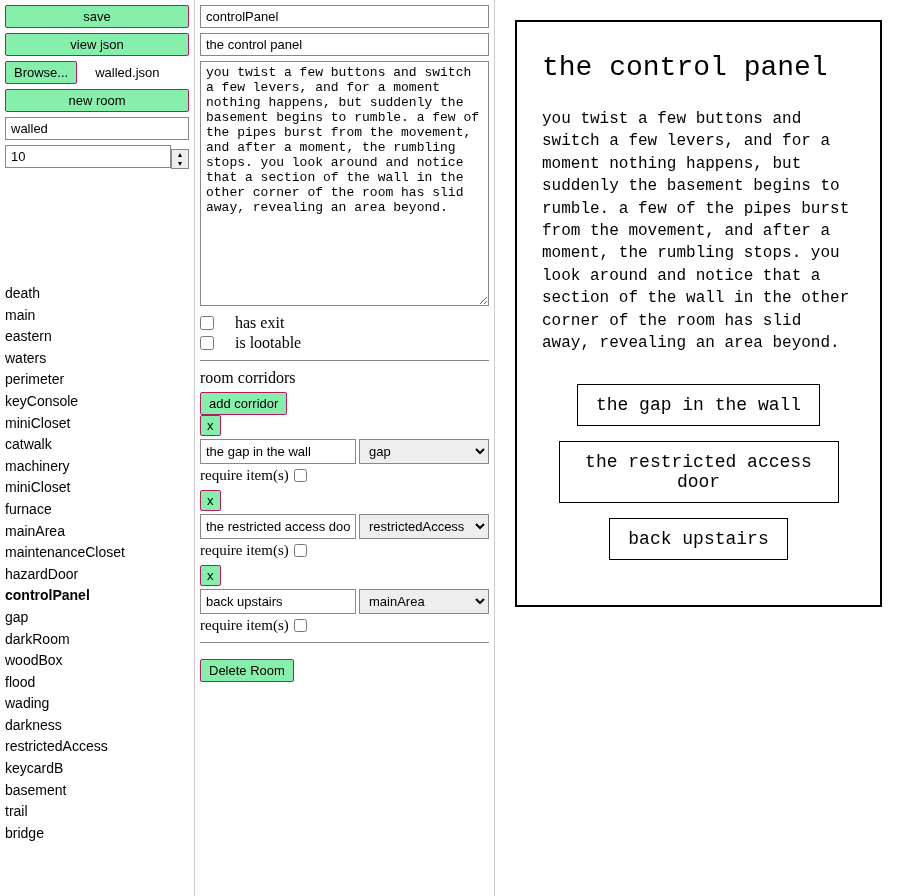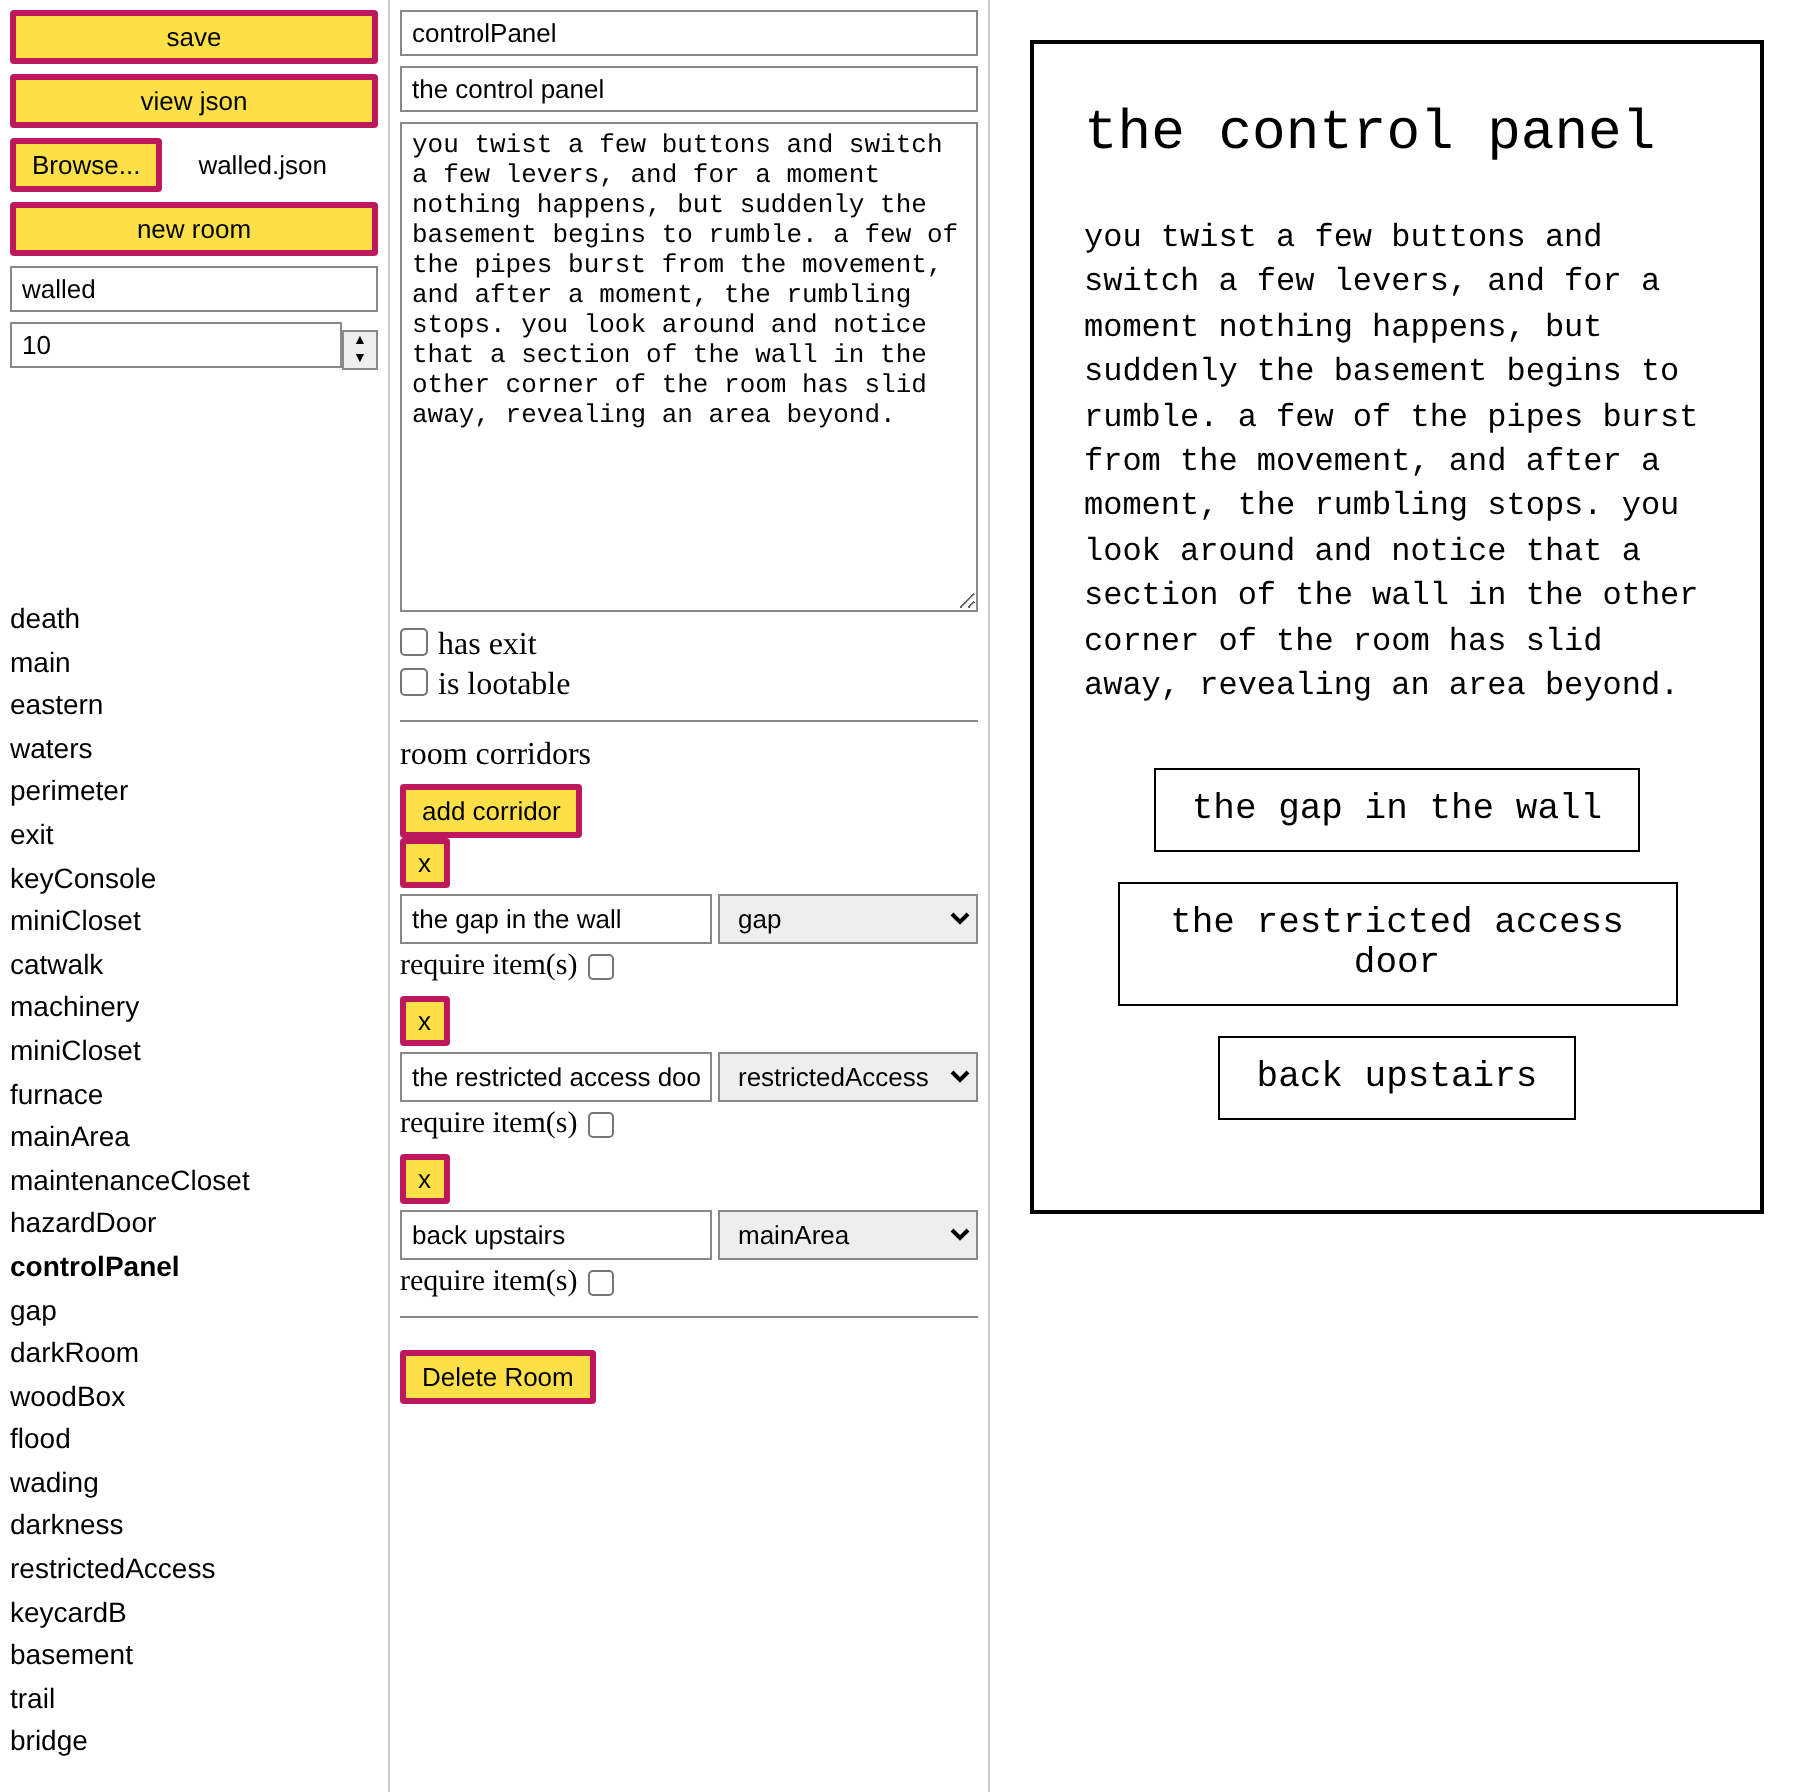--- a/index.html
+++ b/index.html
@@ -23,22 +23,22 @@
     .col-mid {
       width: 300px;
       padding: 5px;
       border-right: 1px solid #ccc;
     }
     .col-right {
       flex: 1;
       padding: 20px;
     }
     button {
-      background: #fde047;
-      border: 3px solid #be185d;
+      background: #86efac;
+      border: 1px solid #be185d;
       border-radius: 2px;
       padding: 3px 8px;
       font-size: 13px;
       cursor: pointer;
       font-family: inherit;
     }
     .btn-wide {
       display: block;
       width: 100%;
       margin-bottom: 5px;
@@ -102,22 +102,22 @@
     .col-mid textarea {
       width: 100%;
       height: 245px;
       font-family: "Courier New", monospace;
       font-size: 13px;
       resize: both;
       margin-bottom: 5px;
     }
     .checkbox-row {
       display: flex;
-      align-items: flex-start;
-      gap: 5px;
+      align-items: center;
+      gap: 21px;
       margin-bottom: 2px;
       font-size: 16px;
       font-family: Georgia, serif;
     }
     .checkbox-row input[type="checkbox"] {
       width: 14px;
       height: 14px;
     }
     hr {
       border: none;
@@ -203,21 +203,20 @@
       <span>▲</span>
       <span>▼</span>
     </div>
   </div>
   <div class="room-list" id="room-list">
       <div class="room-item">death</div>
       <div class="room-item">main</div>
       <div class="room-item">eastern</div>
       <div class="room-item">waters</div>
       <div class="room-item">perimeter</div>
-      <div class="room-item">exit</div>
       <div class="room-item">keyConsole</div>
       <div class="room-item">miniCloset</div>
       <div class="room-item">catwalk</div>
       <div class="room-item">machinery</div>
       <div class="room-item">miniCloset</div>
       <div class="room-item">furnace</div>
       <div class="room-item">mainArea</div>
       <div class="room-item">maintenanceCloset</div>
       <div class="room-item">hazardDoor</div>
       <div class="room-item selected">controlPanel</div>

